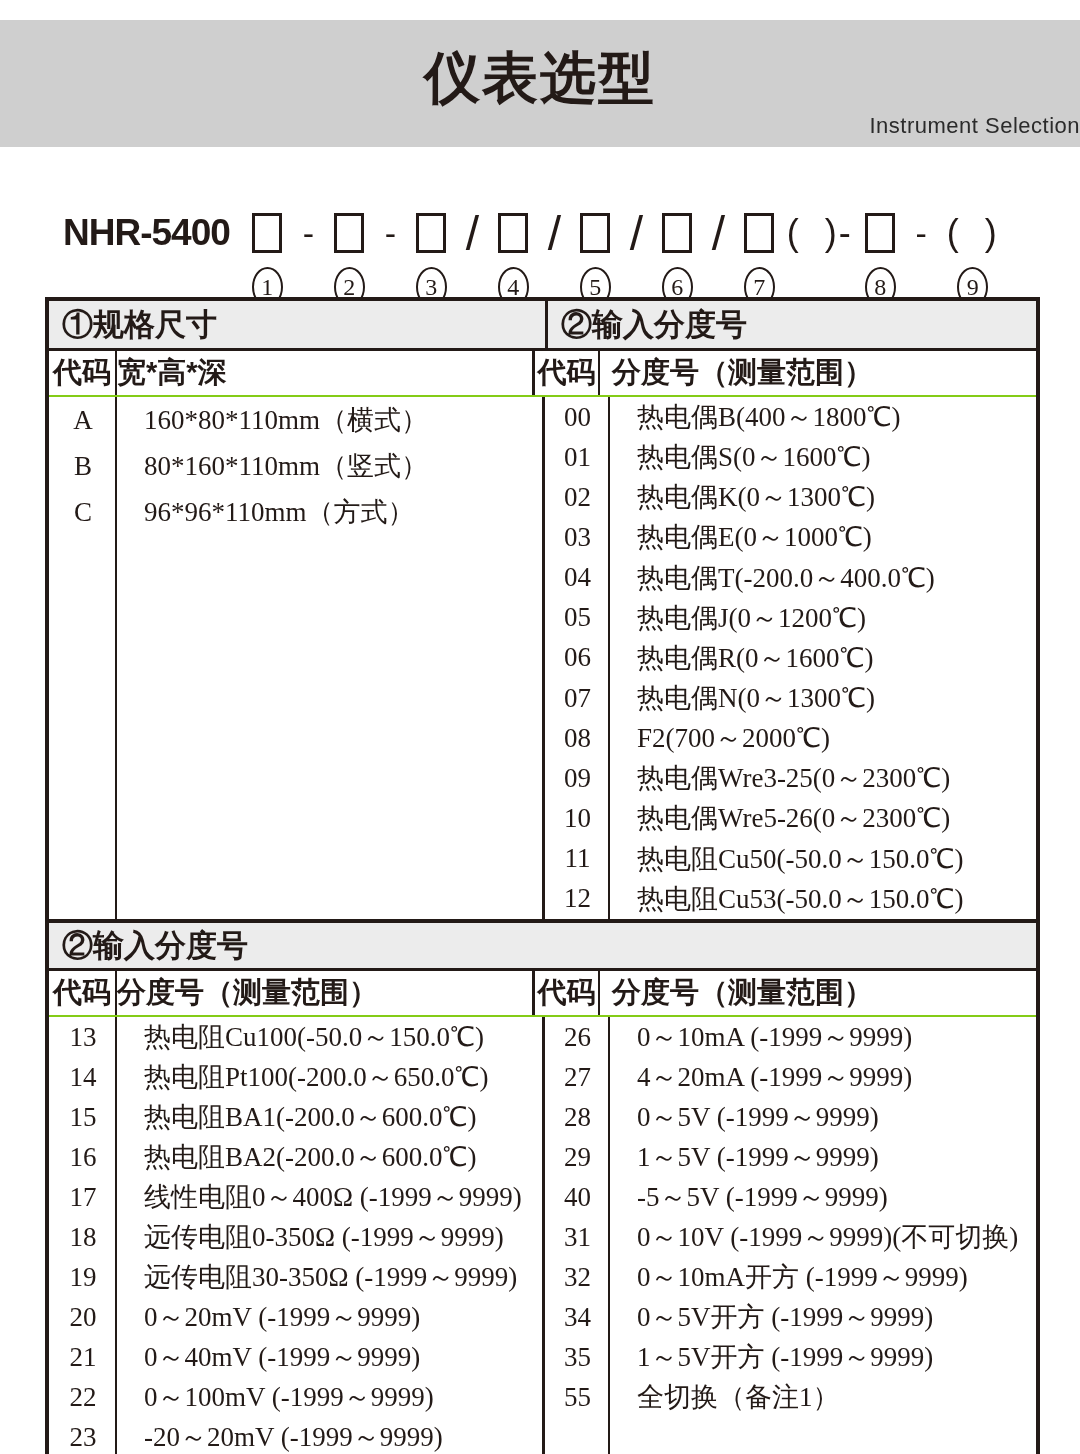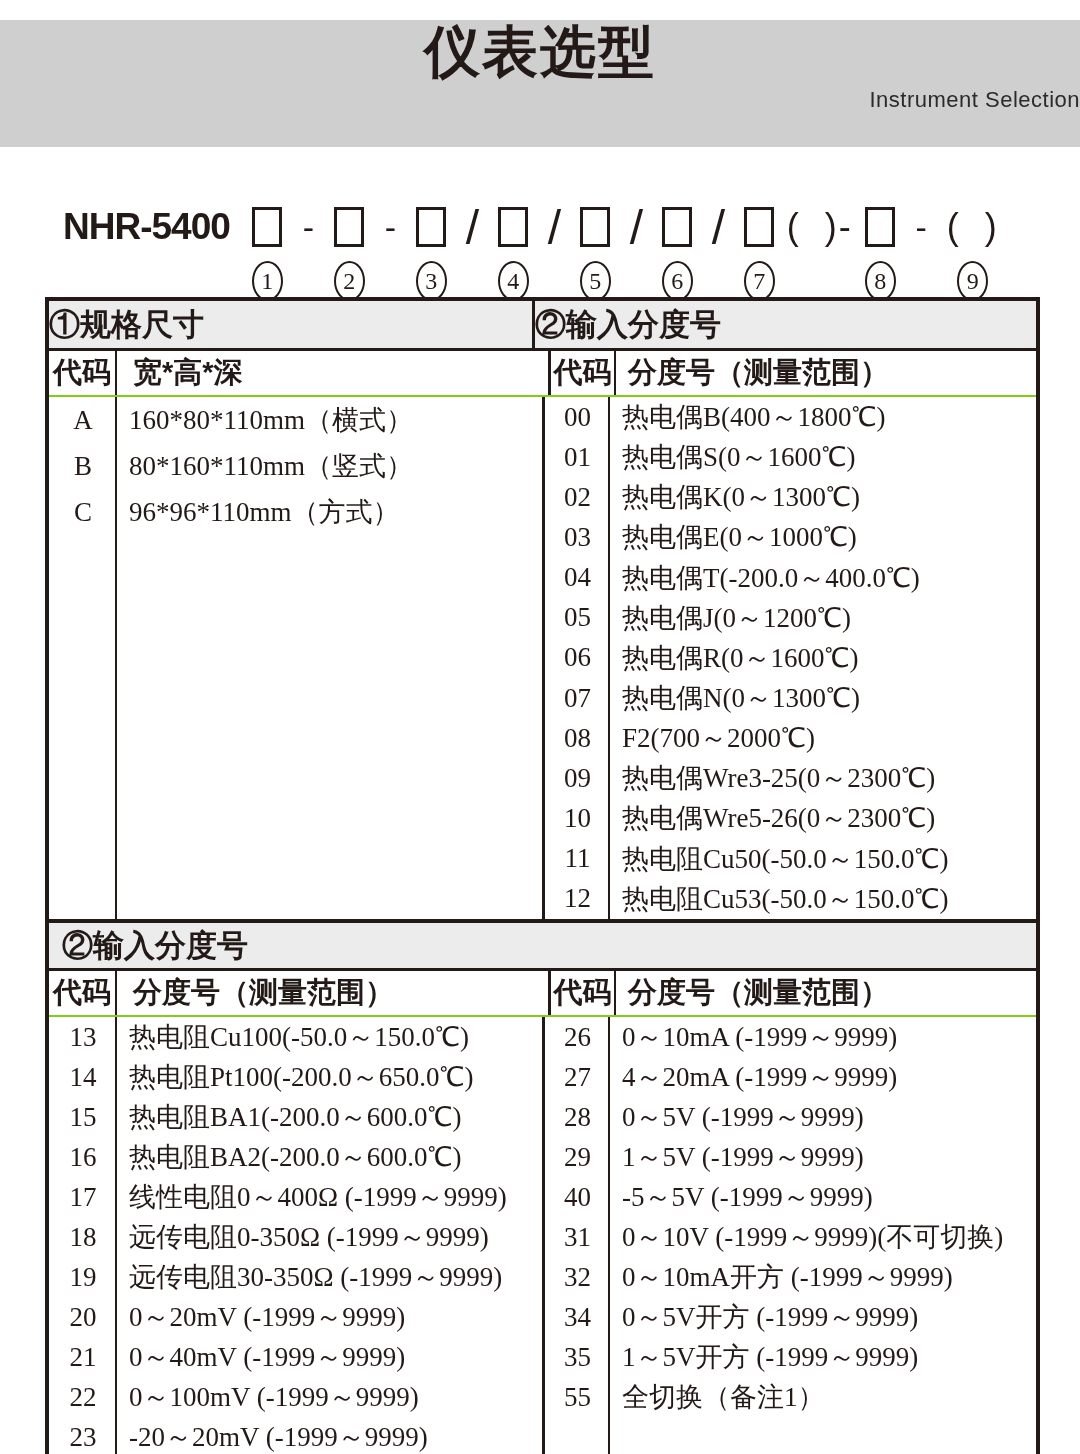--- a/index.html
+++ b/index.html
@@ -2,24 +2,24 @@
 <html><head>
 <meta charset="utf-8">
 <style>
   html,body{margin:0;padding:0;background:#fff;}
   .page{
     position:relative;width:1080px;height:1454px;background:#fff;
     overflow:hidden;color:#231a17;font-family:"Liberation Sans",sans-serif;
   }
   
   .banner{position:absolute;top:20px;left:0;width:1080px;height:127px;background:#cfcfcf;text-align:center;}
-  .banner .title{font-size:56px;font-weight:bold;line-height:1;padding-top:4px;letter-spacing:2px;}
+  .banner .title{font-size:56px;font-weight:bold;line-height:1;padding-top:30px;letter-spacing:2px;}
   .banner .subtitle{font-size:22px;margin-top:7px;color:#2b2b2b;letter-spacing:0.5px;text-align:right;}
   
-  .model{position:absolute;top:202px;left:63px;display:flex;align-items:flex-start;}
+  .model{position:absolute;top:208px;left:63px;display:flex;align-items:flex-start;}
   .model-prefix{
     font-size:37px;font-weight:bold;line-height:50px;margin-right:16px;
     letter-spacing:-1px;font-stretch:condensed;white-space:nowrap;
   }
   .tok{display:flex;flex-direction:column;align-items:center;margin:0 6px;}
   .tok-top{height:50px;display:flex;align-items:center;font-size:34px;white-space:pre;}
   .tok-top.slash{font-size:48px;font-weight:400;}
   .tok-top.paren{font-size:36px;letter-spacing:2px;}
   .mbox{width:30px;height:40px;border:3px solid #231a17;box-sizing:border-box;display:block;background:#fff;}
   .circle{
@@ -27,49 +27,49 @@
     display:flex;align-items:center;justify-content:center;
     font-family:"Liberation Serif",serif;font-size:24px;line-height:1;
   }
   .nocircle{margin-top:9px;width:27px;height:36px;visibility:hidden;}
   
   .tbl{
     position:absolute;top:297px;left:45px;width:995px;box-sizing:border-box;
     border:4px solid #231a17;border-bottom:none;background:#fff;
   }
   .strip{display:flex;background:#ececec;border-bottom:3px solid #231a17;}
-  .strip-cell{height:47px;display:flex;align-items:center;font-size:31px;font-weight:bold;}
+  .strip-cell{height:47px;display:flex;align-items:center;padding-left:13px;font-size:31px;font-weight:bold;}
   .strip-cell.s-left{width:483px;border-right:3px solid #231a17;}
   .strip-cell.s-right{flex:1;}
   .strip2{
     background:#ececec;border-top:4px solid #231a17;border-bottom:3px solid #231a17;
     height:45px;display:flex;align-items:center;padding-left:13px;font-size:31px;font-weight:bold;
   }
   .colhead{display:flex;border-bottom:2px solid #84cc16;font-weight:bold;font-size:29px;}
   .colhead .ch{height:44px;display:flex;align-items:center;}
   .ch-code-l{width:66px;justify-content:center;border-right:2px solid #231a17;}
-  .ch-desc-l{width:415px;padding-left:16px;border-right:3px solid #231a17;}
+  .ch-desc-l{width:415px;padding-left:0;border-right:3px solid #231a17;}
   .ch-code-r{width:63px;justify-content:center;border-right:2px solid #231a17;}
   .ch-desc-r{flex:1;padding-left:12px;}
   .dataarea{display:flex;}
   .half{position:relative;}
   .half-l{width:496px;border-right:3px solid #231a17;box-sizing:border-box;}
   .half-r{flex:1;}
   .half::after{content:"";position:absolute;top:0;bottom:0;width:2px;background:#231a17;}
   .half-l::after{left:66px;}
   .half-r::after{left:63px;}
   .dataarea.sec1{height:522px;}
   .trow{display:flex;font-family:"Liberation Serif",serif;font-size:27px;white-space:nowrap;}
   .sec1 .half-l .trow{height:46px;}
   .sec1 .half-r .trow{height:40.15px;}
   .sec2 .trow{height:40px;}
   .trow .code{display:flex;align-items:center;justify-content:center;}
   .half-l .trow .code{width:68px;}
   .half-r .trow .code{width:65px;}
-  .trow .desc{display:flex;align-items:center;padding-left:12px;}
+  .trow .desc{display:flex;align-items:center;padding-left:27px;}
 </style>
 </head>
 <body>
 
 <div class="page">
 
   <div class="banner">
     <div class="title">仪表选型</div>
     <div class="subtitle">Instrument Selection</div>
   </div>

